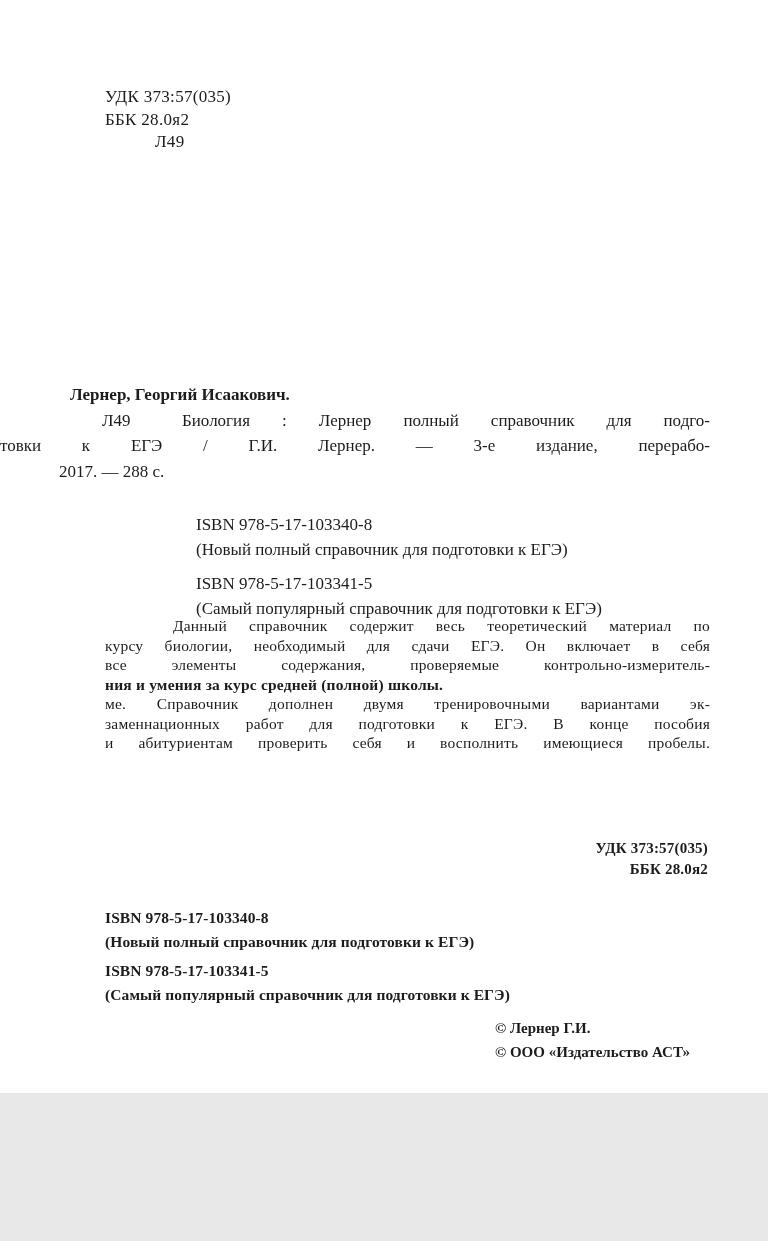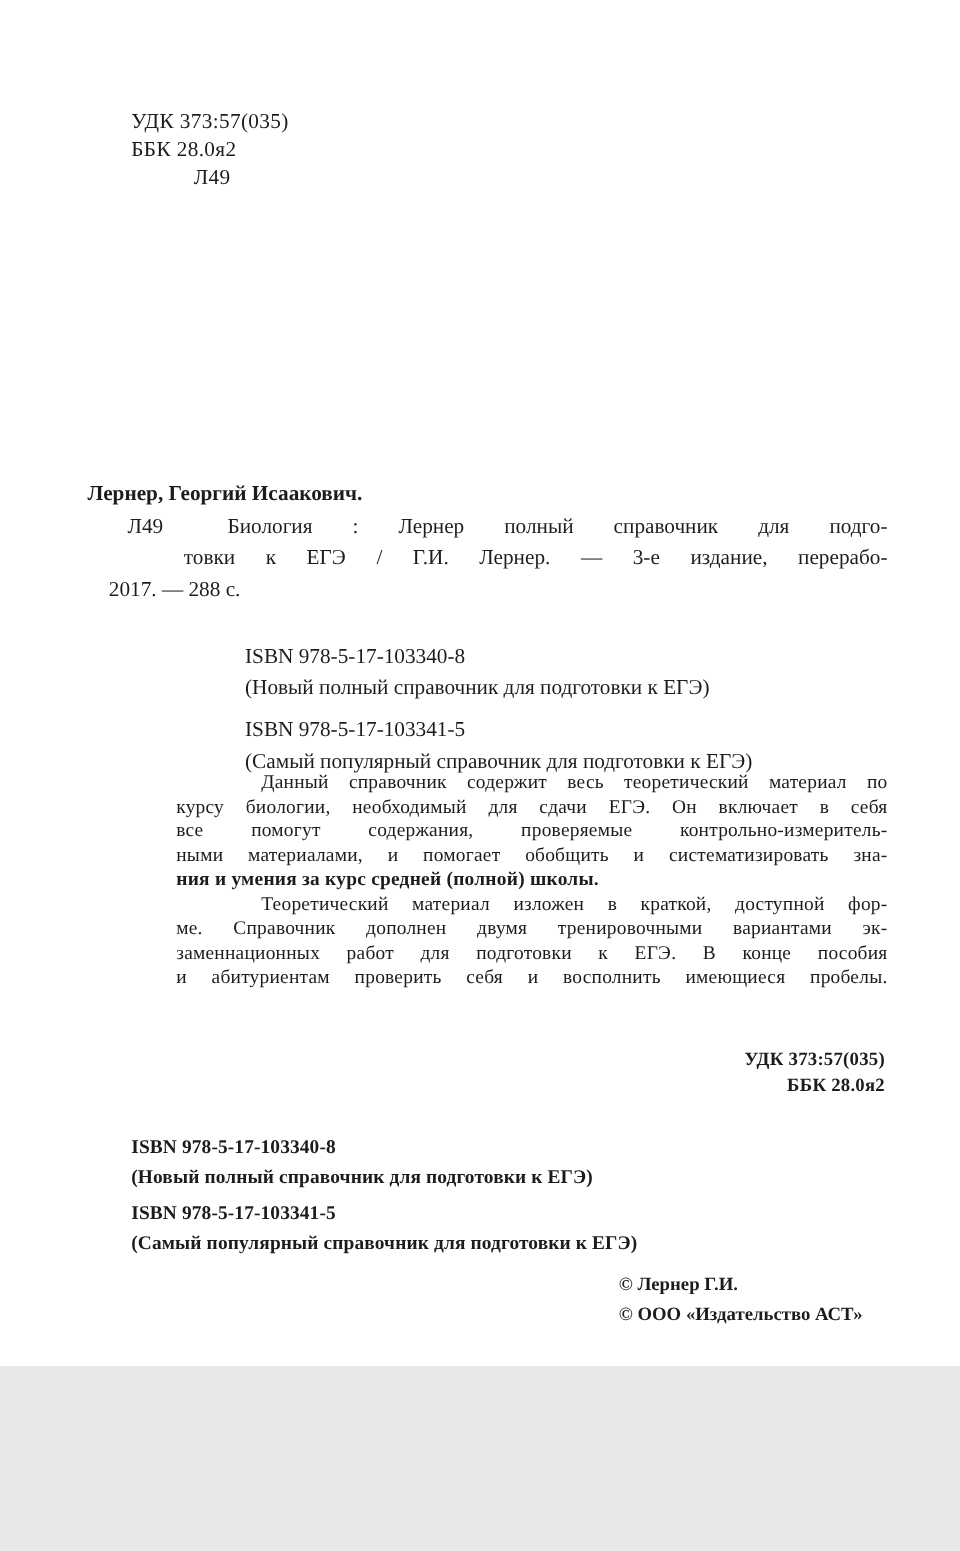--- a/index.html
+++ b/index.html
@@ -18,30 +18,30 @@
   .top-imprint{top:86px;font-size:17px;line-height:22.5px;letter-spacing:.3px;}
   .top-imprint .row{padding-left:105px;}
   .top-imprint .row.code{padding-left:155px;}
 
   
   .card{top:382px;font-size:17px;line-height:25.5px;}
   .card .heading{padding-left:70px;font-weight:bold;}
   .card .first-line{position:relative;padding-left:182px;padding-right:58px;
     text-align:justify;text-align-last:justify;}
   .card .author-code{position:absolute;left:102px;top:0;}
-  .card .cont{padding-left:127px;padding-right:58px;text-align:justify;text-align-last:justify;margin-left:20px;}
-  .card .last{padding-left:87px;text-align:left;text-align-last:left;}
+  .card .cont{padding-right:58px;text-align:justify;text-align-last:justify;}
+  .card .last{padding-left:59px;text-align:left;text-align-last:left;}
 
   
   .isbn-mid{top:512px;font-size:17px;line-height:25px;}
   .isbn-mid .row{padding-left:196px;}
   .isbn-mid .group2{margin-top:9px;}
 
   
-  .annotation{top:616px;font-size:15.5px;line-height:19.5px;letter-spacing:.2px;padding-left:36px;}
+  .annotation{top:616px;font-size:15.5px;line-height:19.5px;letter-spacing:.2px;}
   .annotation .line{padding-left:105px;padding-right:58px;
     text-align:justify;text-align-last:justify;}
   .annotation .line.indent{padding-left:173px;}
   .annotation .line.plain{text-align:left;text-align-last:left;font-weight:bold;}
 
   
   .mid-imprint{top:838px;font-size:15px;line-height:21px;font-weight:bold;
     text-align:right;padding-right:60px;letter-spacing:.2px;}
 
   
@@ -77,24 +77,22 @@
   <div class="blk isbn-mid">
     <div class="row">ISBN 978-5-17-103340-8</div>
     <div class="row">(Новый полный справочник для подготовки к ЕГЭ)</div>
     <div class="row group2">ISBN 978-5-17-103341-5</div>
     <div class="row">(Самый популярный справочник для подготовки к ЕГЭ)</div>
   </div>
 
   <div class="blk annotation">
     <div class="line indent">Данный справочник содержит весь теоретический материал по</div>
     <div class="line">курсу биологии, необходимый для сдачи ЕГЭ. Он включает в себя</div>
-    <div class="line">все помогут содержания, проверяемые контрольно-измеритель-</div>
-    <div class="line">ными материалами, и помогает обобщить и систематизировать зна-</div>
+    <div class="line">все элементы содержания, проверяемые контрольно-измеритель-</div>
     <div class="line plain">ния и умения за курс средней (полной) школы.</div>
-    <div class="line indent">Теоретический материал изложен в краткой, доступной фор-</div>
     <div class="line">ме. Справочник дополнен двумя тренировочными вариантами эк-</div>
     <div class="line">заменнационных работ для подготовки к ЕГЭ. В конце пособия</div>
     <div class="line">и абитуриентам проверить себя и восполнить имеющиеся пробелы.</div>
   </div>
 
   <div class="blk mid-imprint">
     <div>УДК 373:57(035)</div>
     <div>ББК 28.0я2</div>
   </div>
 

